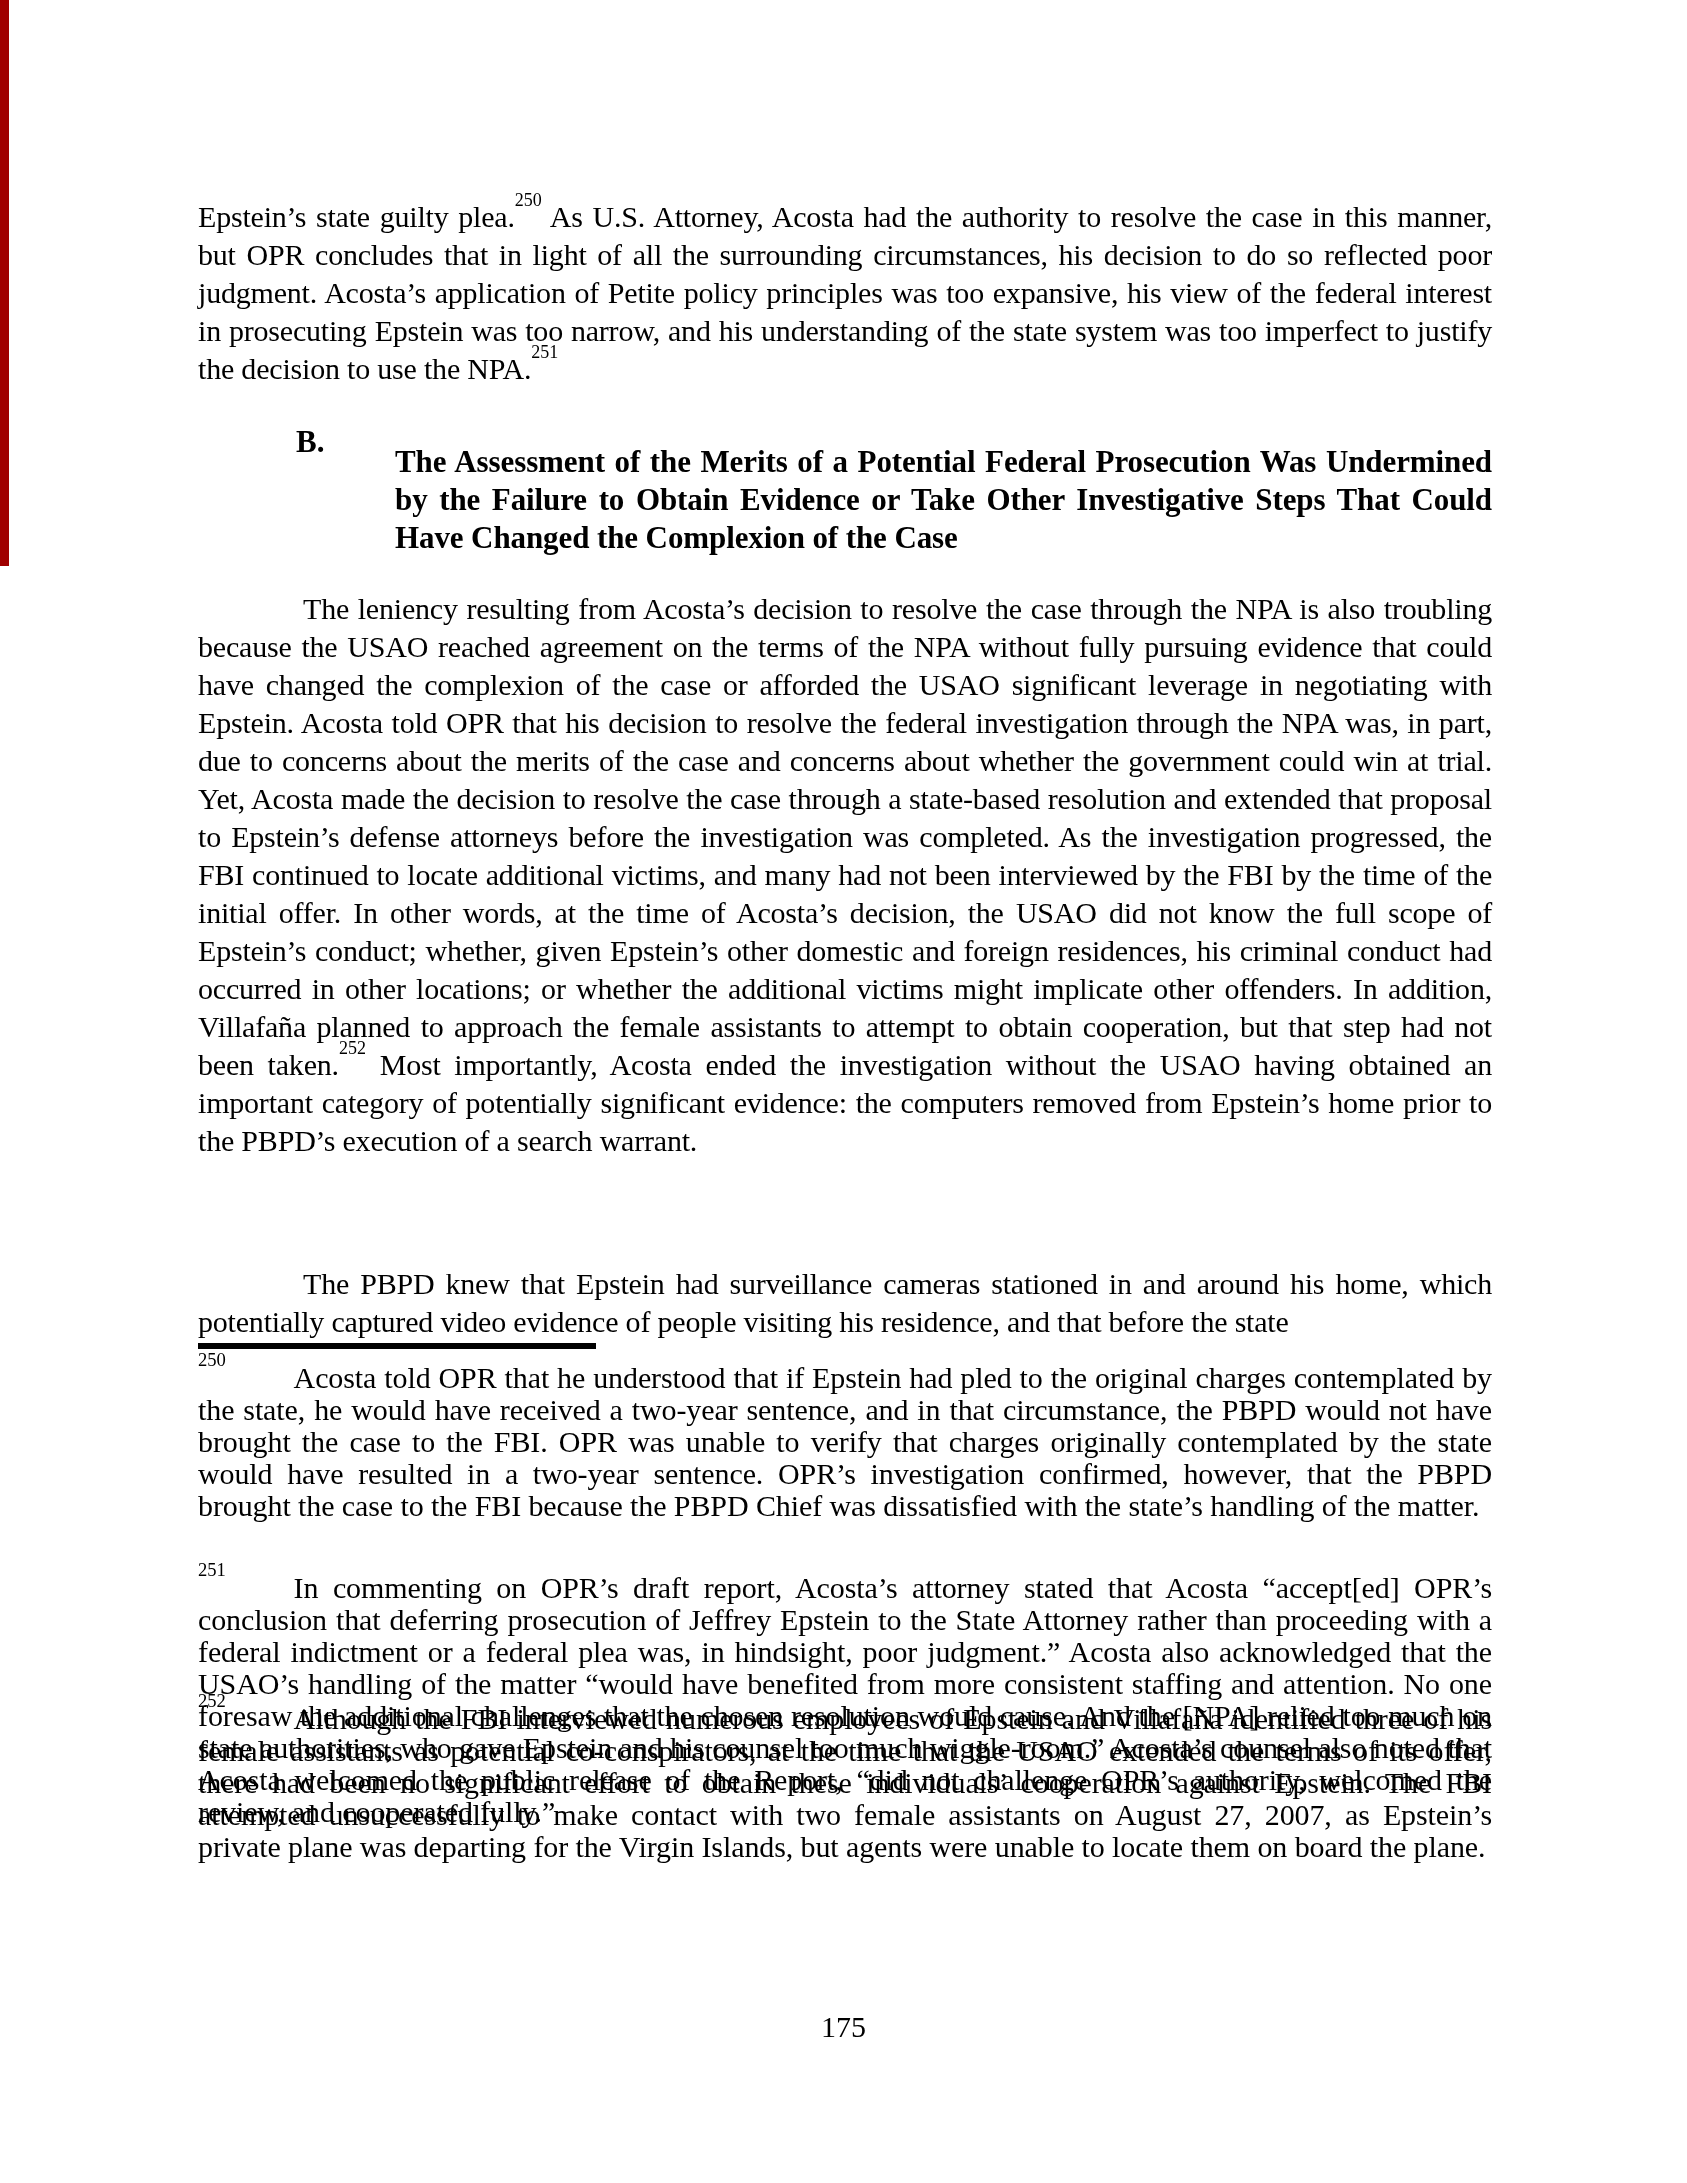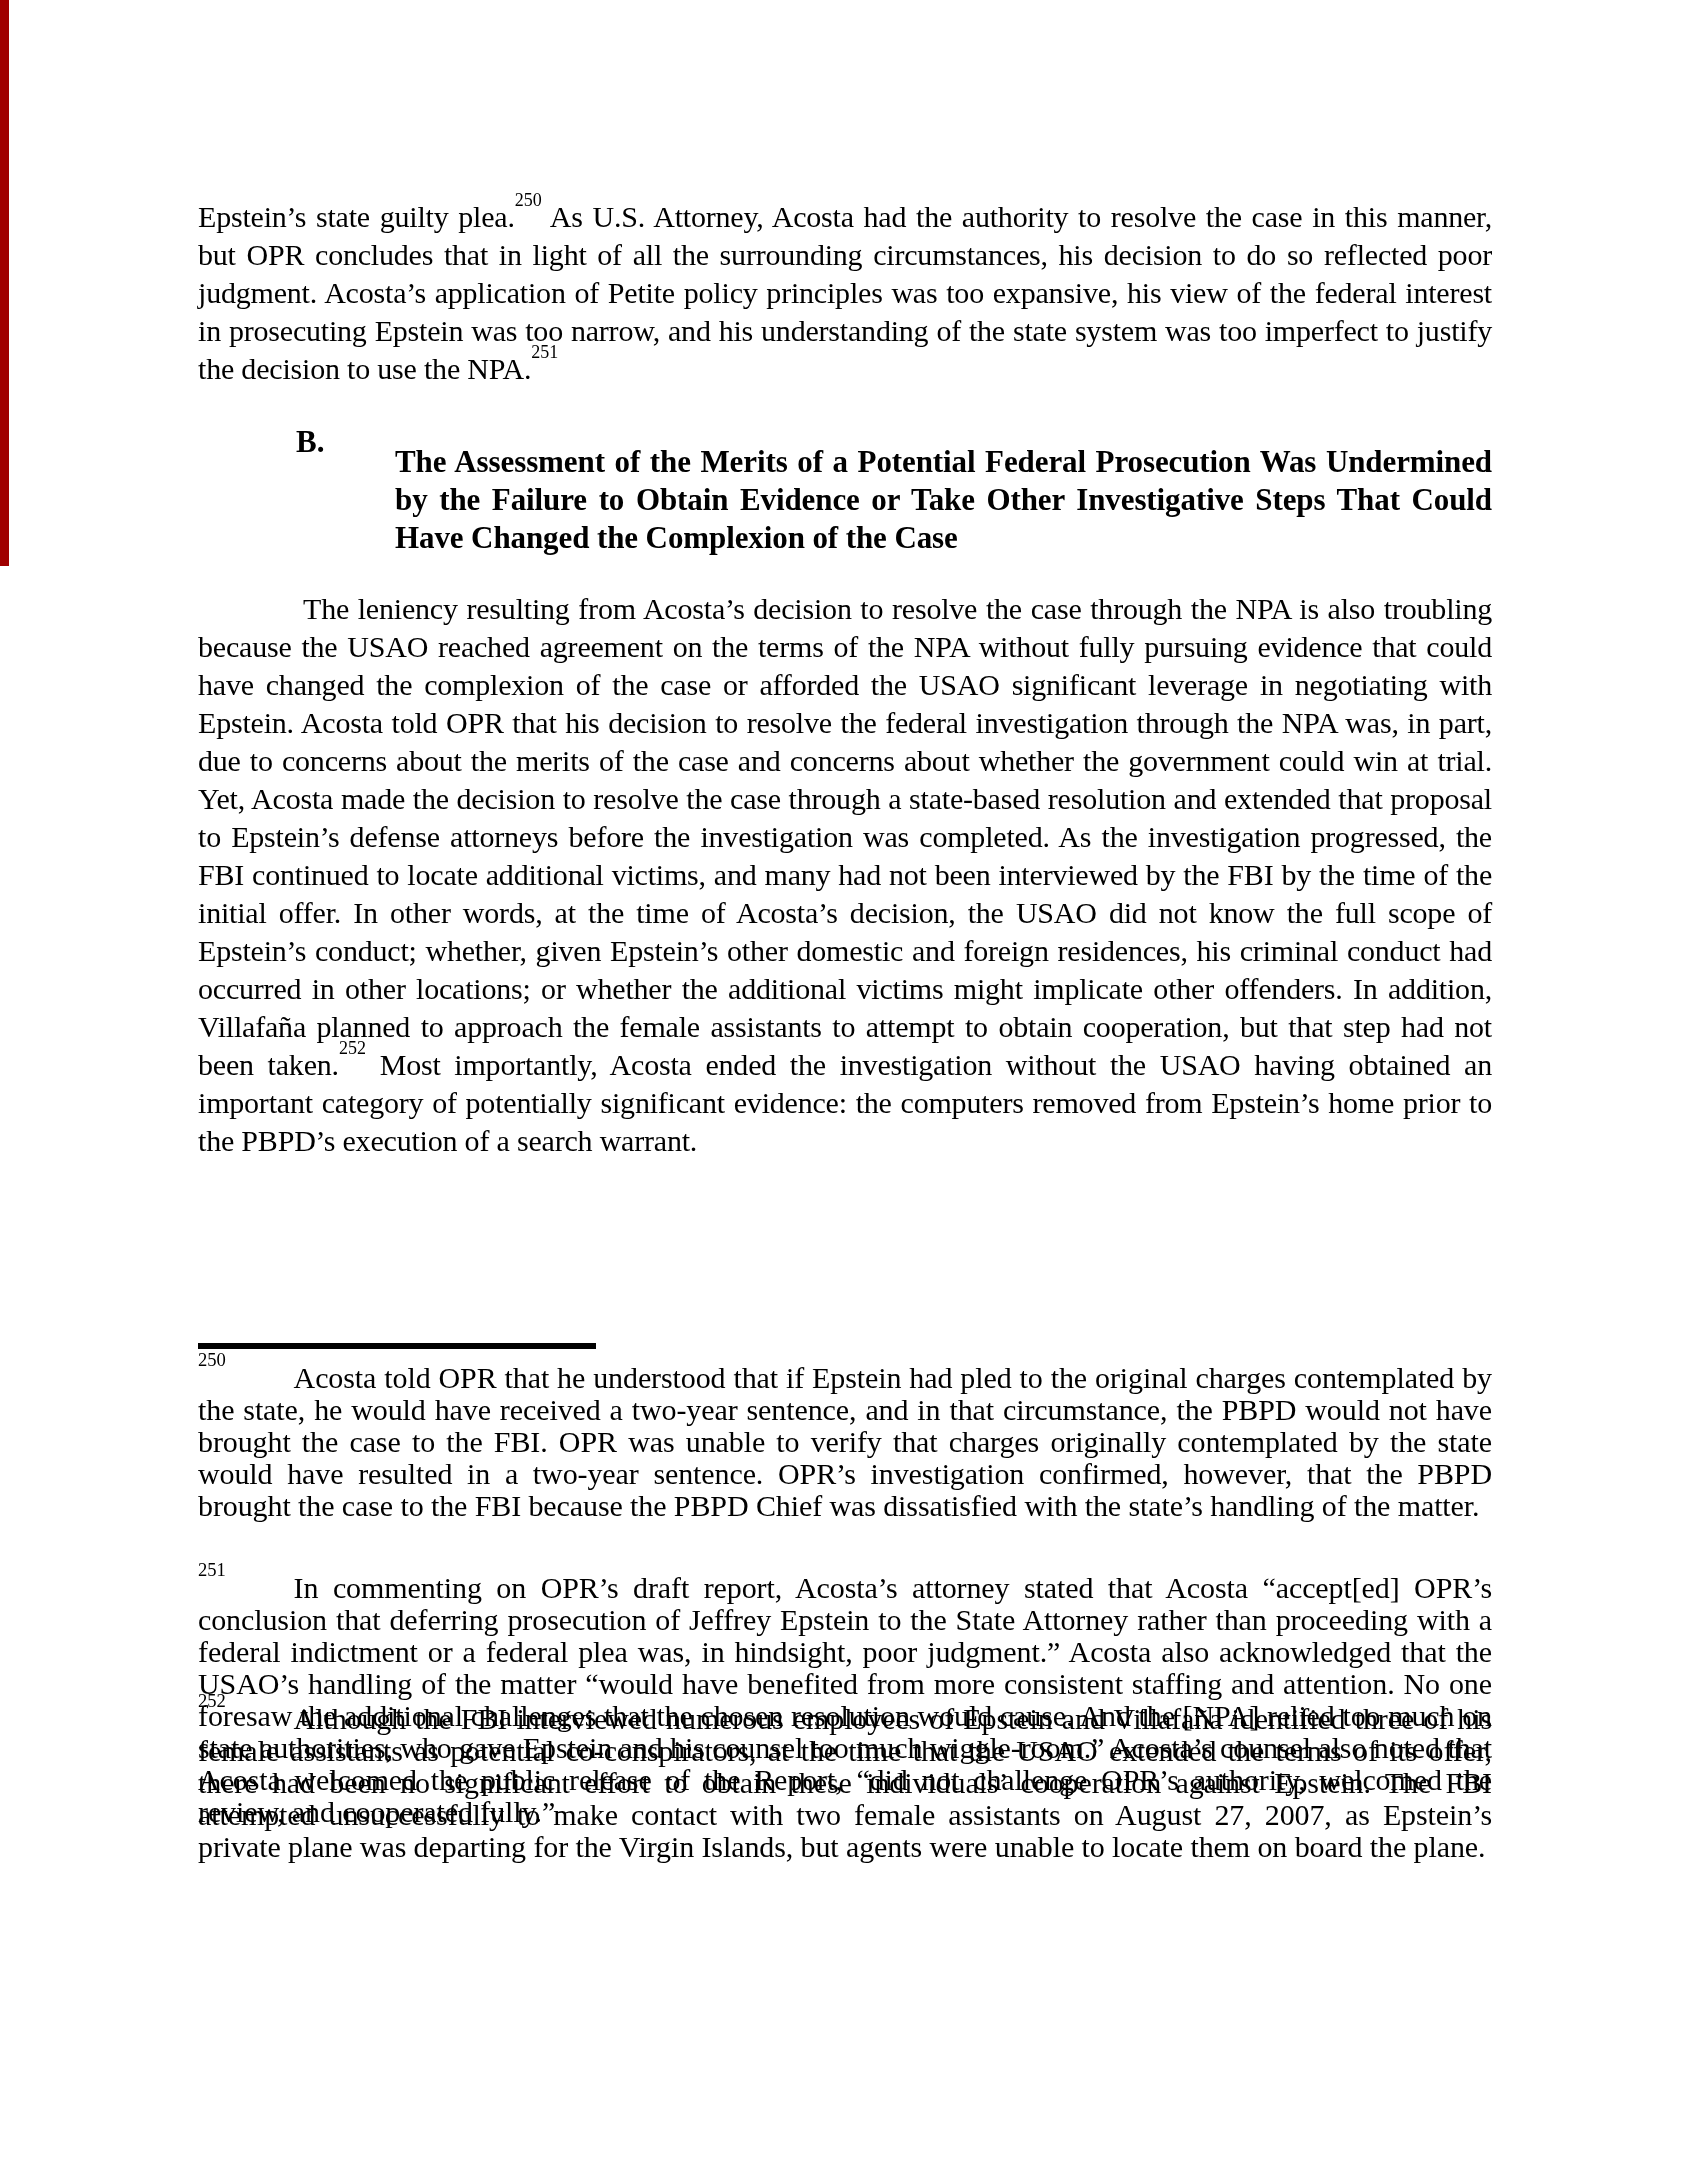--- a/index.html
+++ b/index.html
@@ -112,30 +112,34 @@
 
   <div class="heading">
     <div class="heading-label">B.</div>
     <div class="heading-text">The Assessment of the Merits of a Potential Federal Prosecution Was Undermined by the Failure to Obtain Evidence or Take Other Investigative Steps That Could Have Changed the Complexion of the Case</div>
   </div>
 
   <div class="col body-text indent para2">
     <span>The leniency resulting from Acosta’s decision to resolve the case through the NPA is also troubling because the USAO reached agreement on the terms of the NPA without fully pursuing evidence that could have changed the complexion of the case or afforded the USAO significant leverage in negotiating with Epstein.  Acosta told OPR that his decision to resolve the federal investigation through the NPA was, in part, due to concerns about the merits of the case and concerns about whether the government could win at trial.  Yet, Acosta made the decision to resolve the case through a state-based resolution and extended that proposal to Epstein’s defense attorneys before the investigation was completed.  As the investigation progressed, the FBI continued to locate additional victims, and many had not been interviewed by the FBI by the time of the initial offer.  In other words, at the time of Acosta’s decision, the USAO did not know the full scope of Epstein’s conduct; whether, given Epstein’s other domestic and foreign residences, his criminal conduct had occurred in other locations; or whether the additional victims might implicate other offenders.  In addition, Villafaña planned to approach the female assistants to attempt to obtain cooperation, but that step had not been taken.</span><sup class="ref">252</sup><span>  Most importantly, Acosta ended the investigation without the USAO having obtained an important category of potentially significant evidence:  the computers removed from Epstein’s home prior to the PBPD’s execution of a search warrant.</span>
   </div>
 
+  <div class="col body-text indent para3">
+    <span>The PBPD knew that Epstein had surveillance cameras stationed in and around his home, which potentially captured video evidence of people visiting his residence, and that before the state</span>
+  </div>
 
   <div class="fn-rule"></div>
 
   <div class="col footnote fn250">
     <sup class="fn-marker">250</sup><span>Acosta told OPR that he understood that if Epstein had pled to the original charges contemplated by the state, he would have received a two-year sentence, and in that circumstance, the PBPD would not have brought the case to the FBI.  OPR was unable to verify that charges originally contemplated by the state would have resulted in a two-year sentence.  OPR’s investigation confirmed, however, that the PBPD brought the case to the FBI because the PBPD Chief was dissatisfied with the state’s handling of the matter.</span>
   </div>
 
   <div class="col footnote fn251">
     <sup class="fn-marker">251</sup><span>In commenting on OPR’s draft report, Acosta’s attorney stated that Acosta “accept[ed] OPR’s conclusion that deferring prosecution of Jeffrey Epstein to the State Attorney rather than proceeding with a federal indictment or a federal plea was, in hindsight, poor judgment.”  Acosta also acknowledged that the USAO’s handling of the matter “would have benefited from more consistent staffing and attention.  No one foresaw the additional challenges that the chosen resolution would cause. And the [NPA] relied too much on state authorities, who gave Epstein and his counsel too much wiggle-room.”  Acosta’s counsel also noted that Acosta welcomed the public release of the Report, “did not challenge OPR’s authority, welcomed the review, and cooperated fully.”</span>
   </div>
 
   <div class="col footnote fn252">
     <sup class="fn-marker">252</sup><span>Although the FBI interviewed numerous employees of Epstein and Villafaña identified three of his female assistants as potential co-conspirators, at the time that the USAO extended the terms of its offer, there had been no significant effort to obtain these individuals’ cooperation against Epstein.  The FBI attempted unsuccessfully to make contact with two female assistants on August 27, 2007, as Epstein’s private plane was departing for the Virgin Islands, but agents were unable to locate them on board the plane.</span>
   </div>
 
+  <div class="page-number">175</div>
 
 </div>
 
 
 </body></html>

